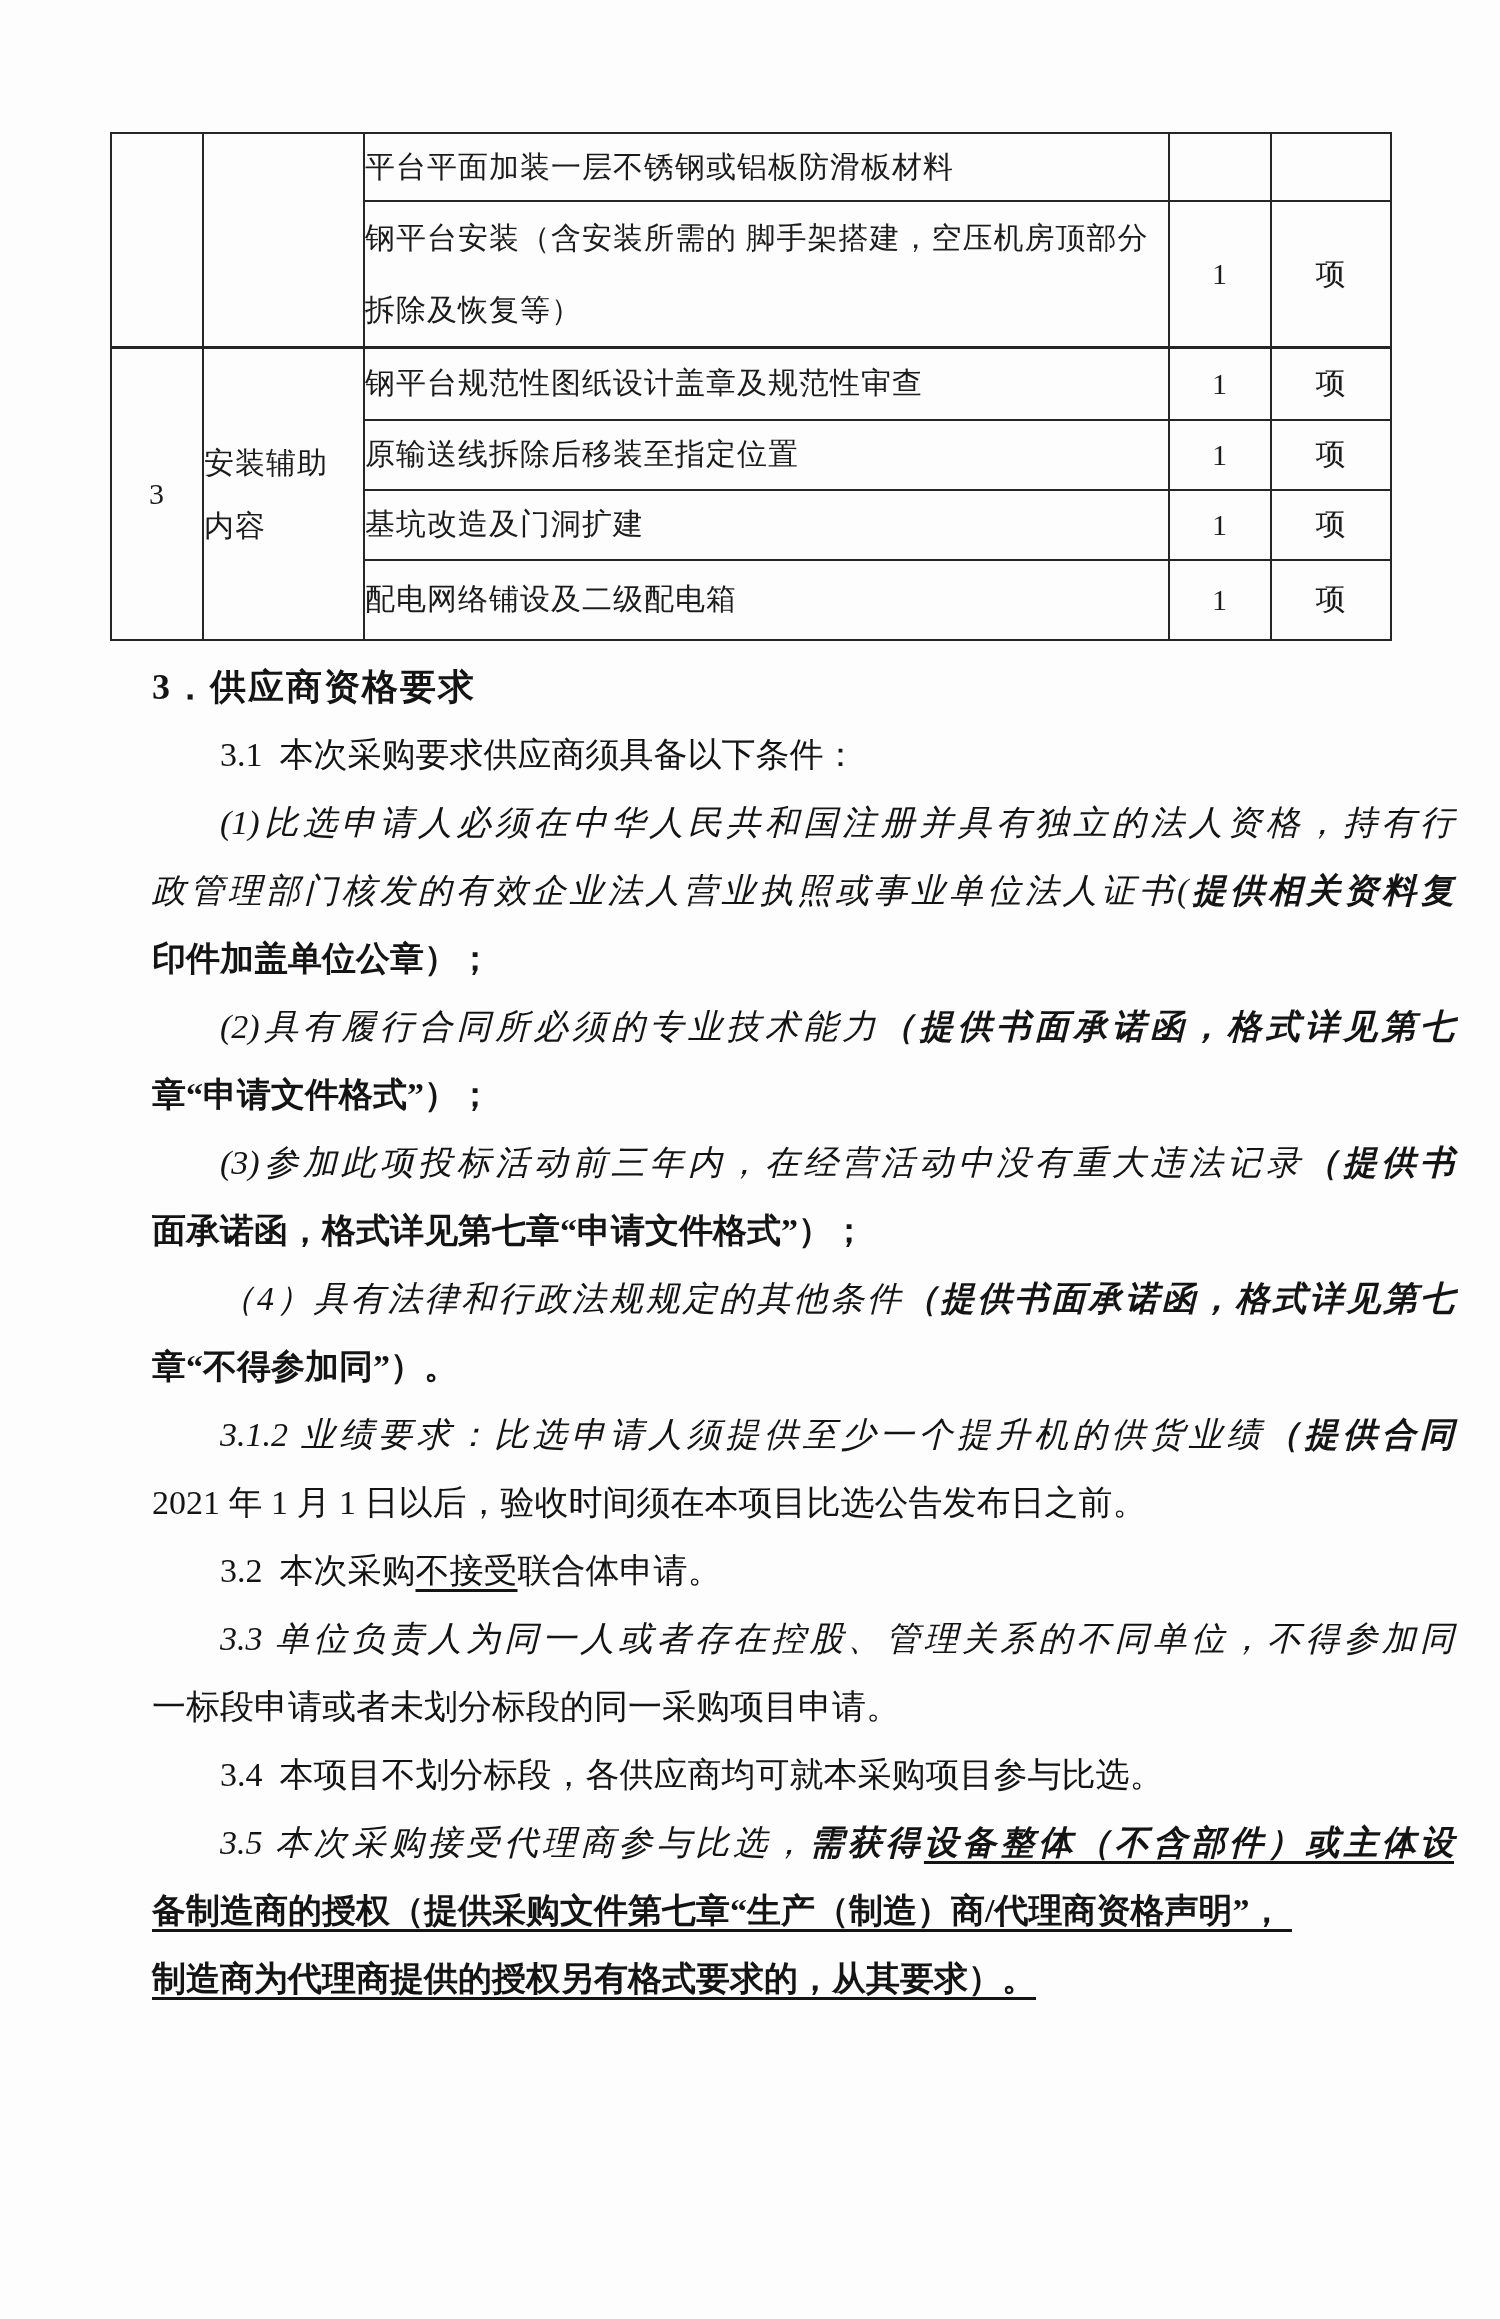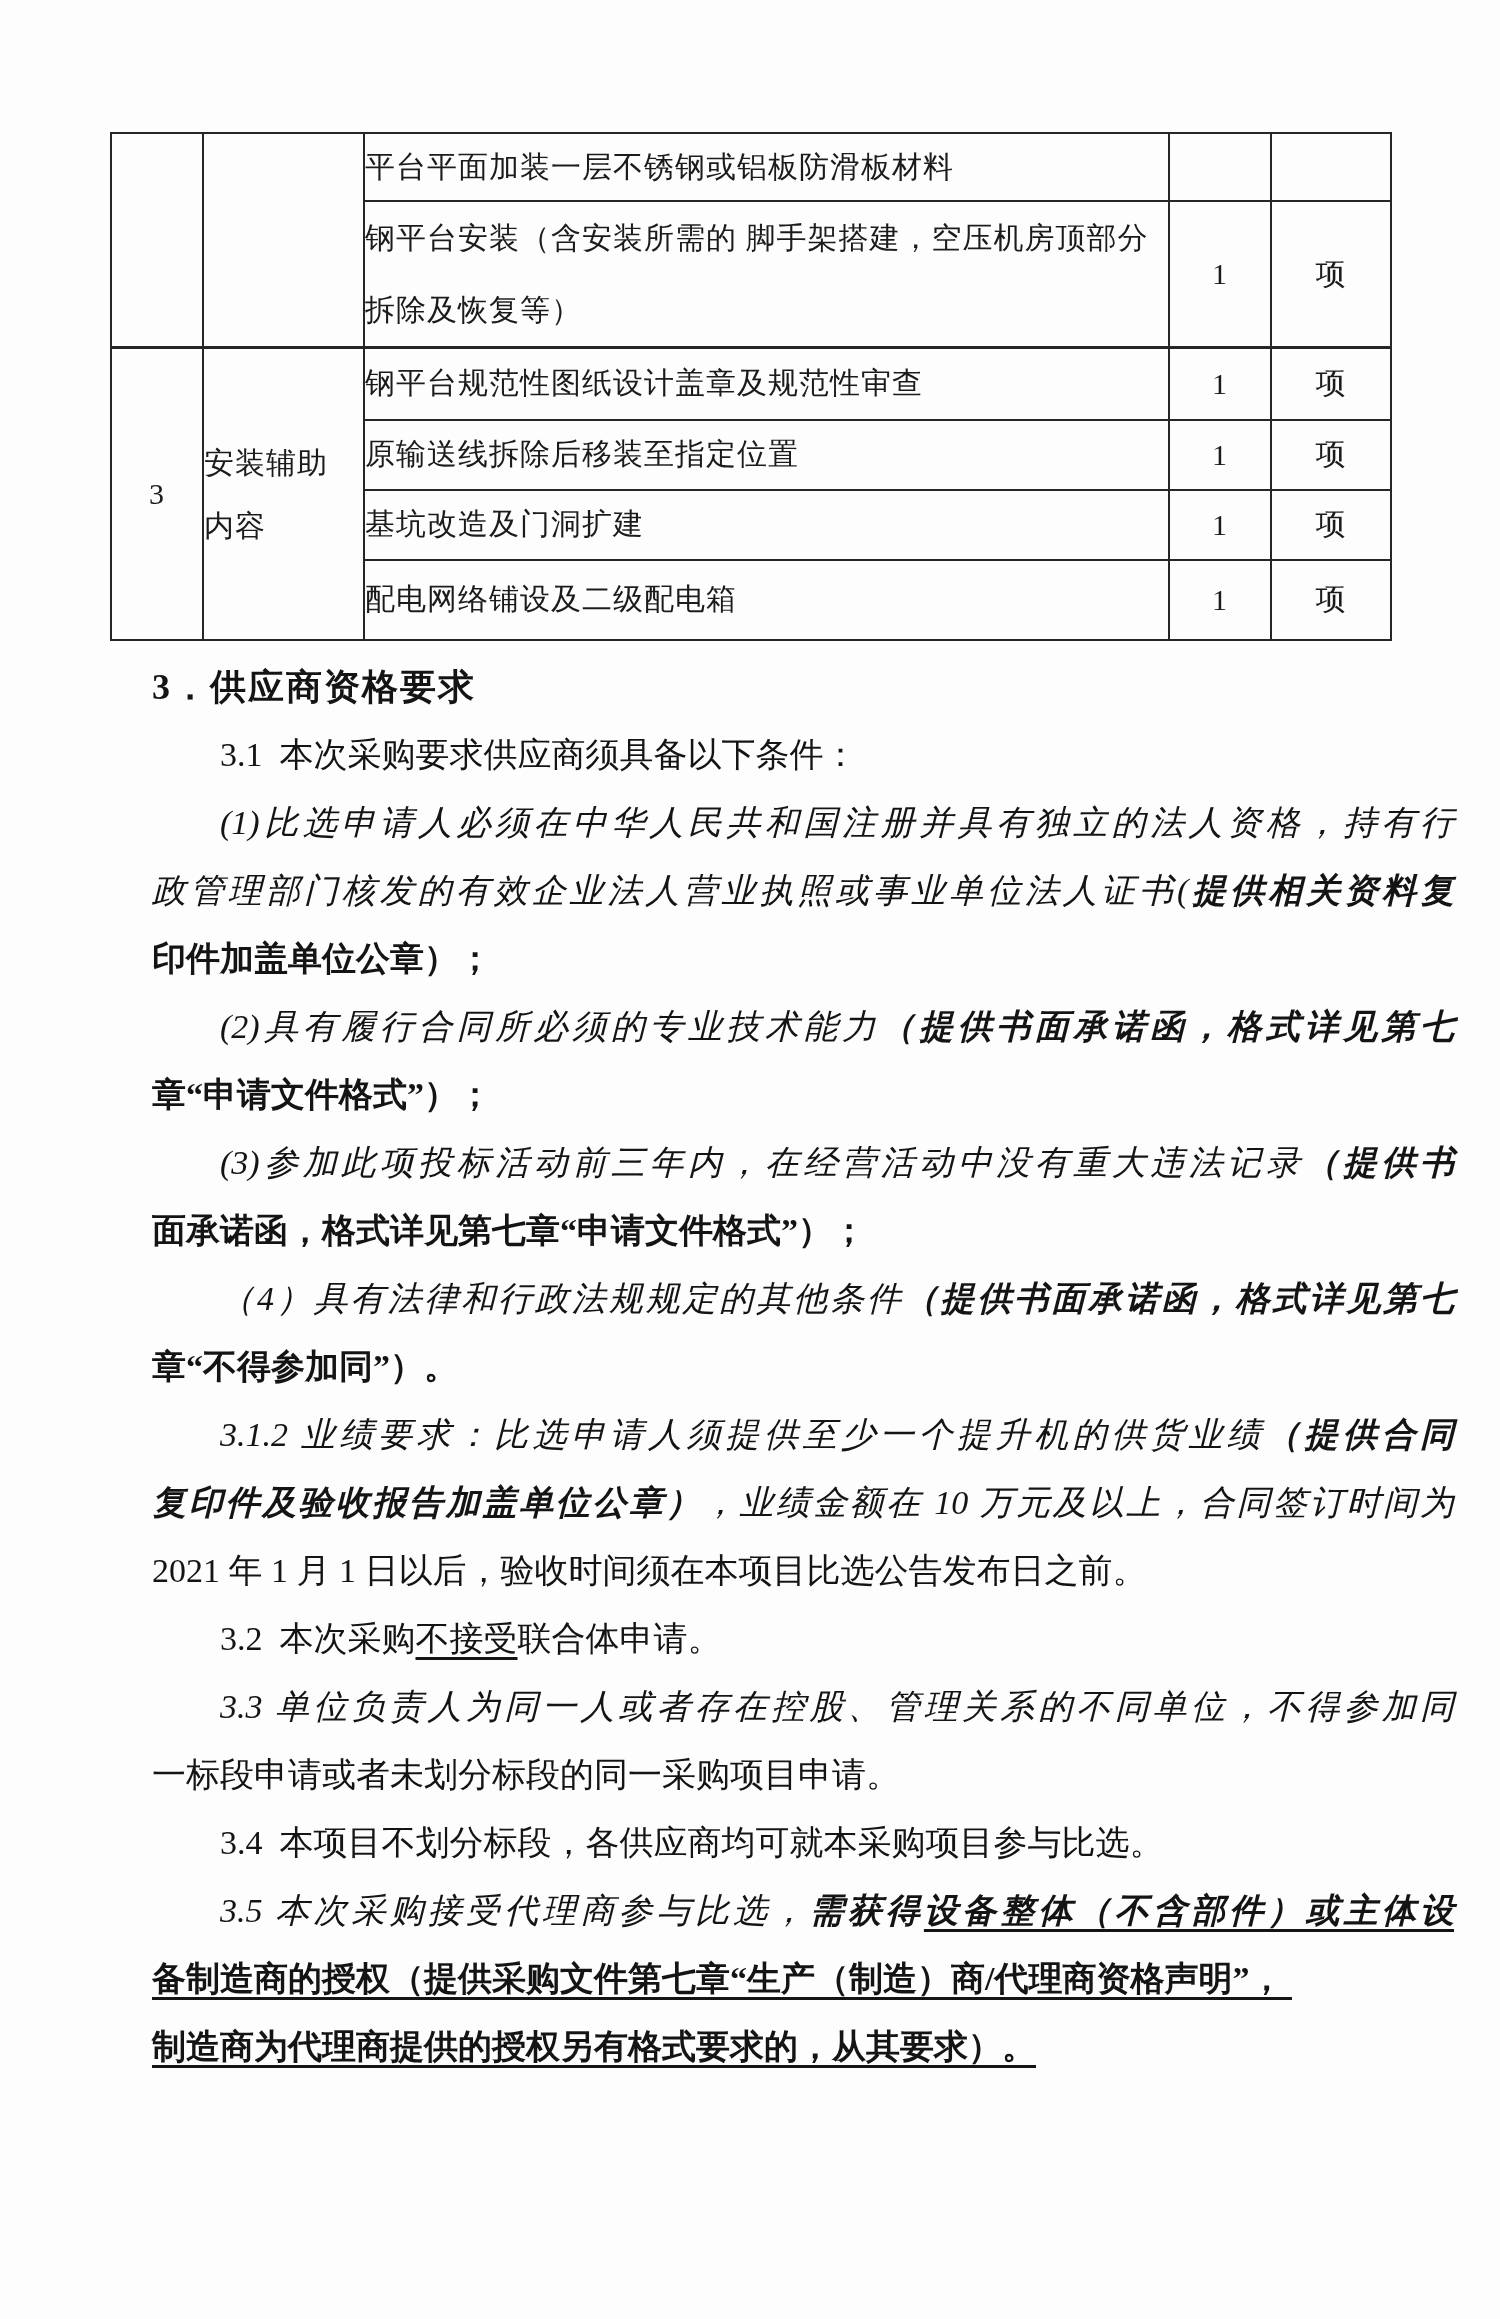--- a/index.html
+++ b/index.html
@@ -112,21 +112,20 @@
     <div class="line indent fill"><span>(1)比选申请人必须在中华人民共和国注册并具有独立的法人资格，持有行</span></div>
     <div class="line fill"><span>政管理部门核发的有效企业法人营业执照或事业单位法人证书(</span><span class="b">提供相关资料复</span></div>
     <div class="line"><span class="b">印件加盖单位公章）；</span></div>
     <div class="line indent fill"><span>(2)具有履行合同所必须的专业技术能力</span><span class="b">（提供书面承诺函，格式详见第七</span></div>
     <div class="line"><span class="b">章“申请文件格式”）；</span></div>
     <div class="line indent fill"><span>(3)参加此项投标活动前三年内，在经营活动中没有重大违法记录</span><span class="b">（提供书</span></div>
     <div class="line"><span class="b">面承诺函，格式详见第七章“申请文件格式”）；</span></div>
     <div class="line indent fill"><span>（4）具有法律和行政法规规定的其他条件</span><span class="b">（提供书面承诺函，格式详见第七</span></div>
     <div class="line"><span class="b">章“不得参加同”）。</span></div>
     <div class="line indent fill"><span>3.1.2 业绩要求：比选申请人须提供至少一个提升机的供货业绩</span><span class="b">（提供合同</span></div>
-    <div class="line fill"><span class="b">复印件及验收报告加盖单位公章）</span><span>，业绩金额在 10 万元及以上，合同签订时间为</span></div>
     <div class="line"><span>2021 年 1 月 1 日以后，验收时间须在本项目比选公告发布日之前。</span></div>
     <div class="line indent"><span>3.2&nbsp; 本次采购</span><span class="u">不接受</span><span>联合体申请。</span></div>
     <div class="line indent fill"><span>3.3 单位负责人为同一人或者存在控股、管理关系的不同单位，不得参加同</span></div>
     <div class="line"><span>一标段申请或者未划分标段的同一采购项目申请。</span></div>
     <div class="line indent"><span>3.4&nbsp; 本项目不划分标段，各供应商均可就本采购项目参与比选。</span></div>
     <div class="line indent fill"><span>3.5 本次采购接受代理商参与比选，</span><span class="b">需获得</span><span class="b u">设备整体（不含部件）或主体设</span></div>
     <div class="line"><span class="b u">备制造商的授权（提供采购文件第七章“生产（制造）商/代理商资格声明”，&nbsp;</span></div>
     <div class="line"><span class="b u">制造商为代理商提供的授权另有格式要求的，从其要求）。</span></div>
   </div>
 

